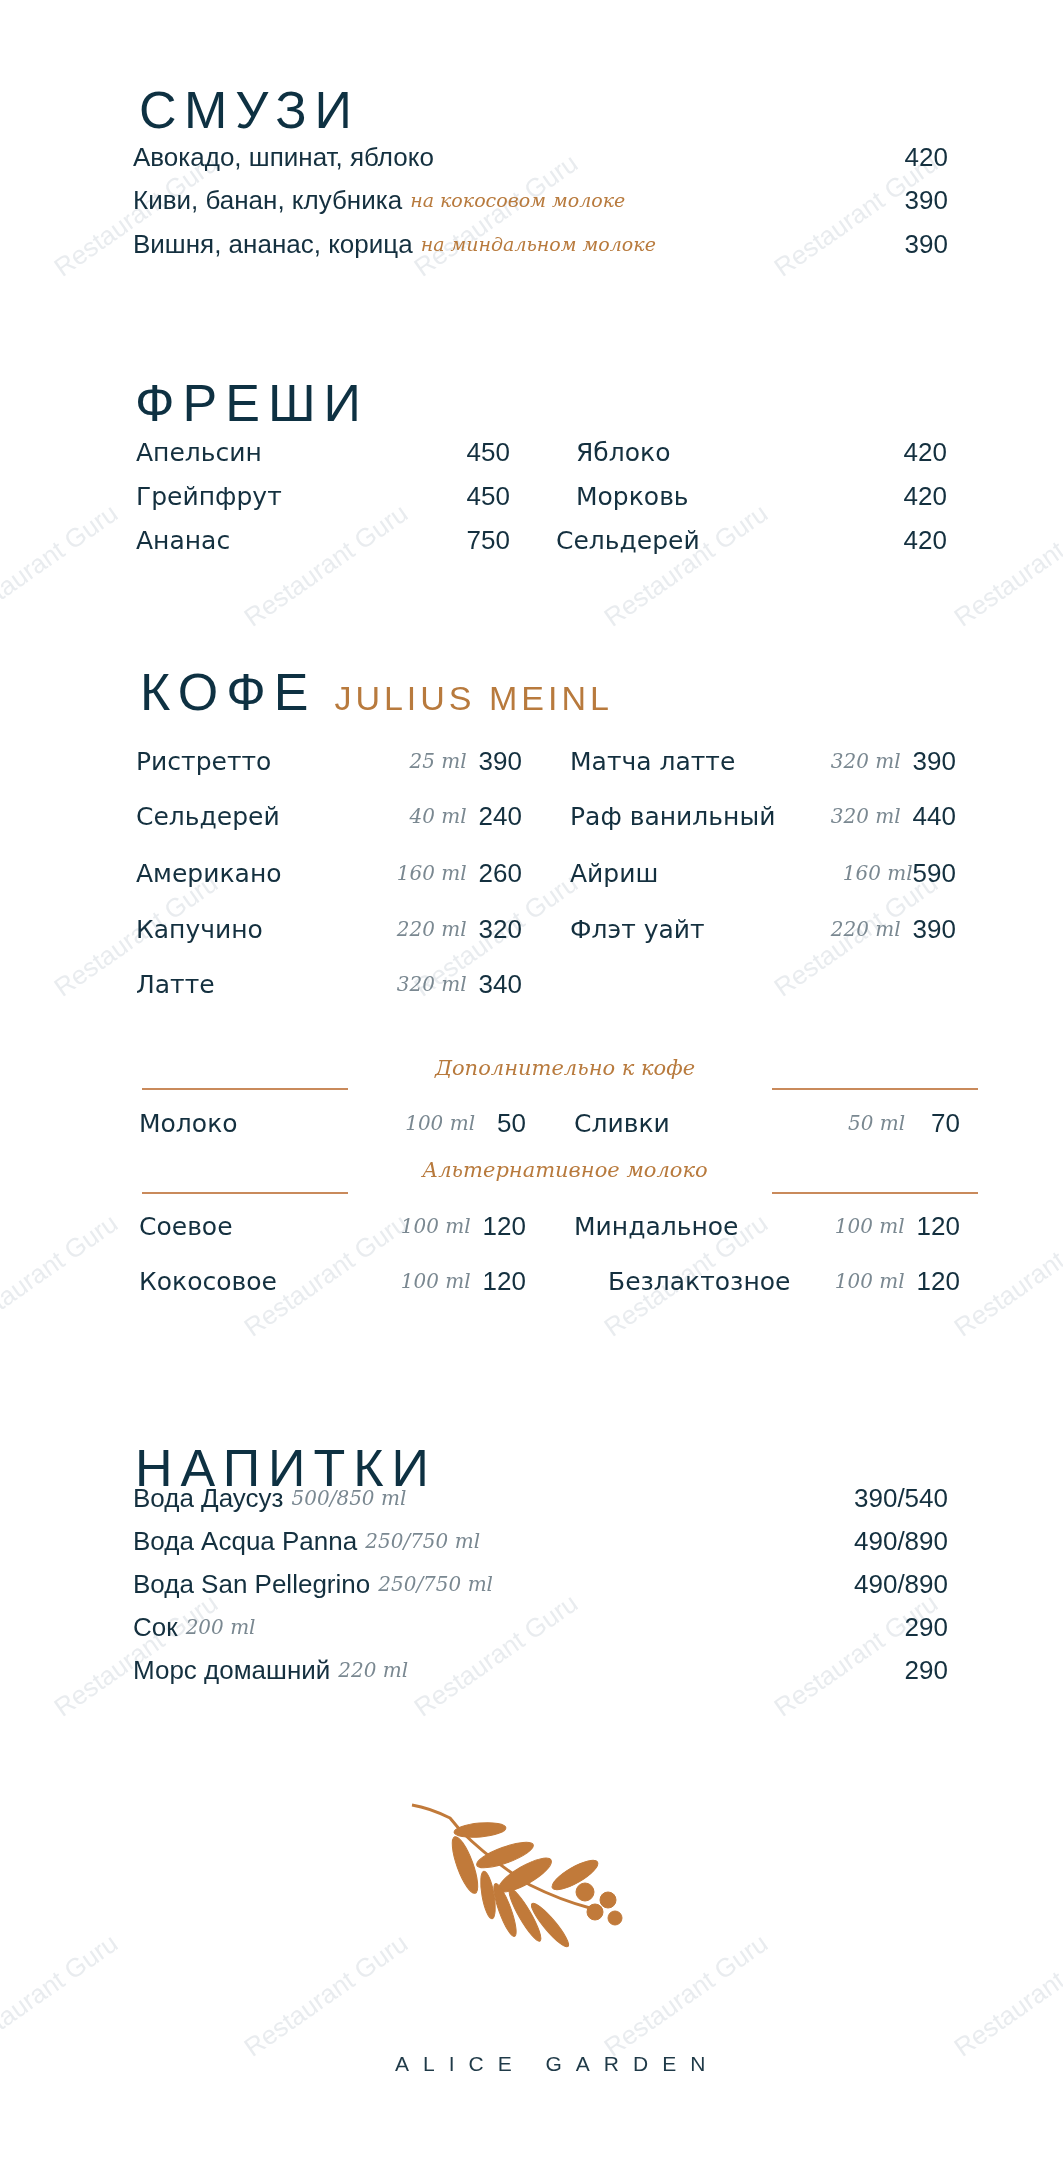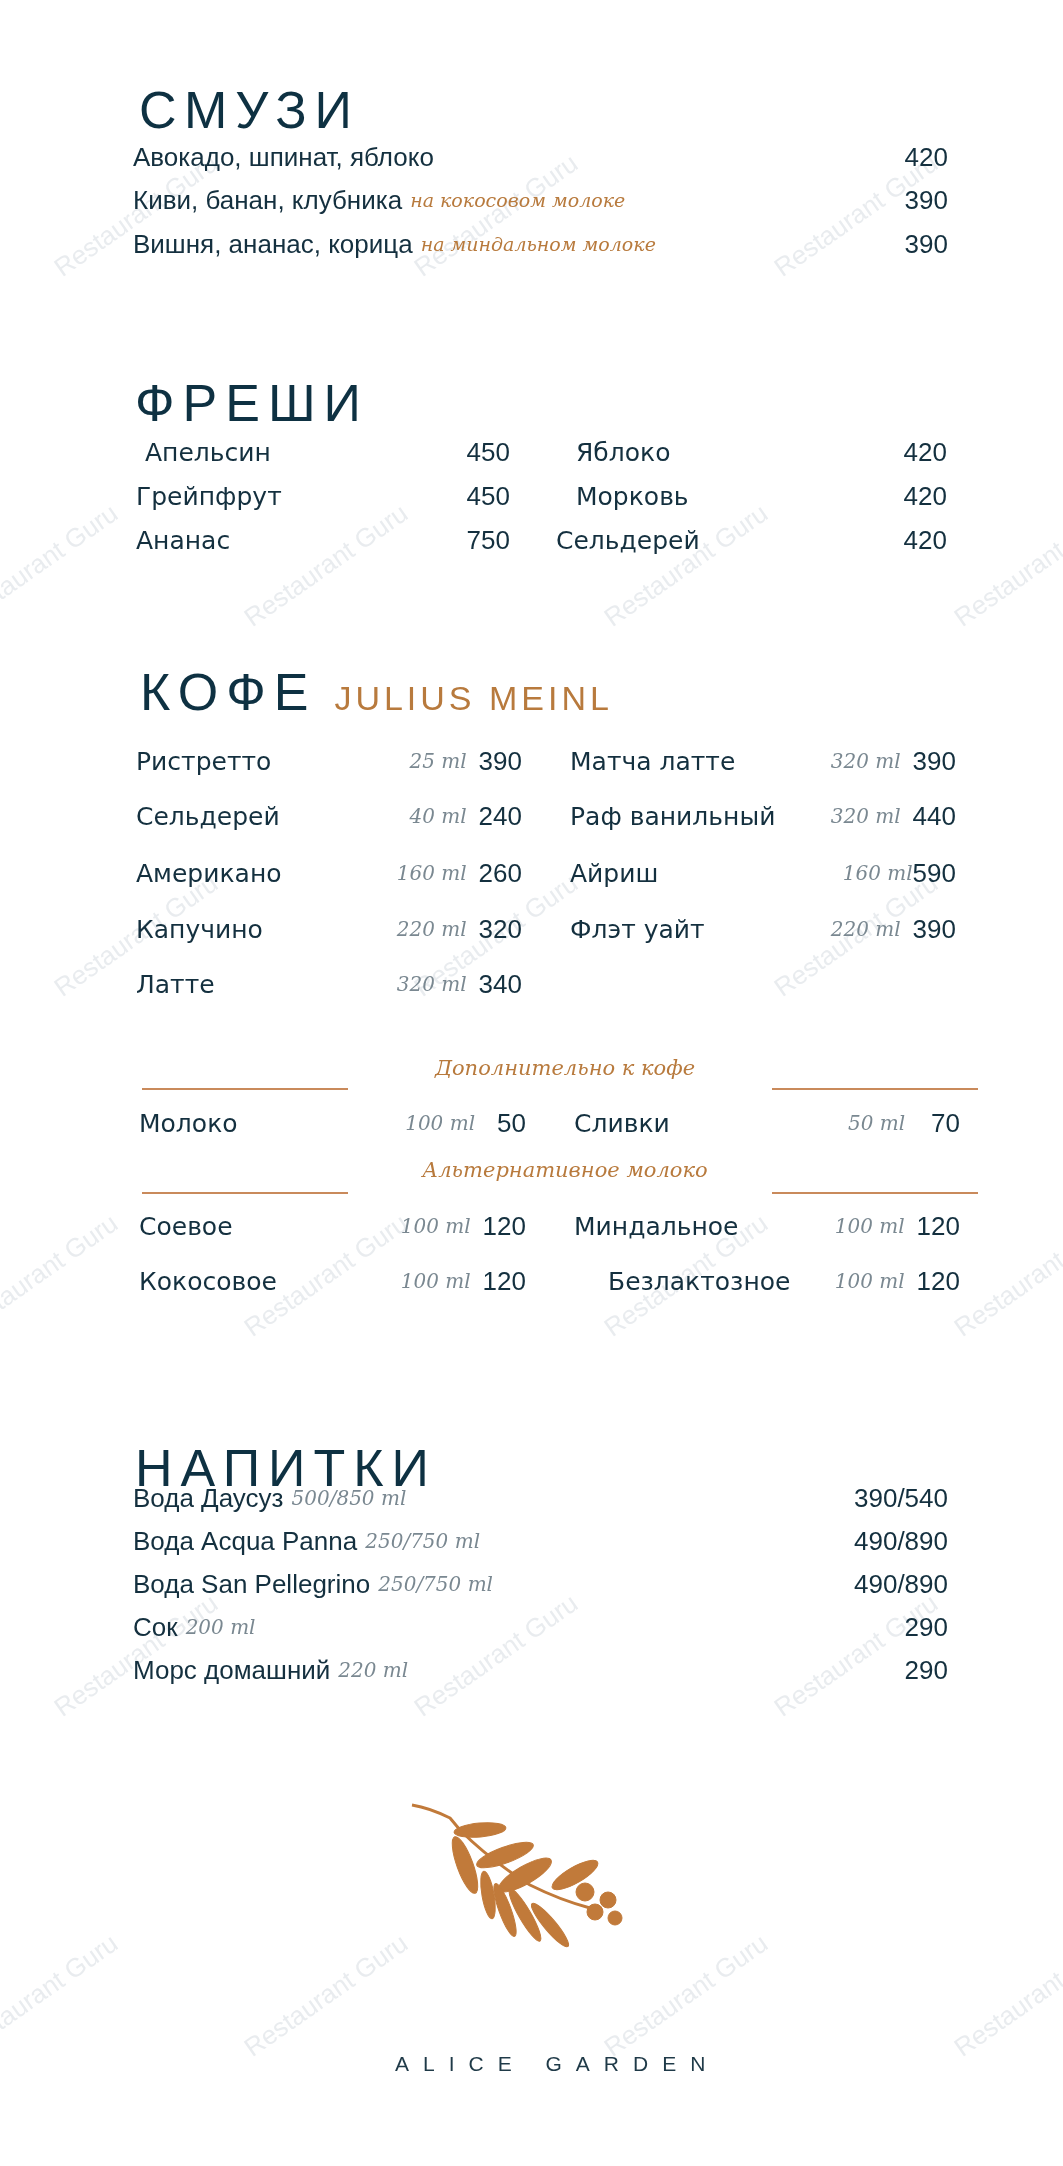--- a/index.html
+++ b/index.html
@@ -63,21 +63,21 @@
   <div class="row" style="left:133px;top:224px;">
     <span class="name">Вишня, ананас, корица</span>
     <span class="note">на миндальном молоке</span>
   </div>
   <span class="row price" style="right:115px;top:224px;">390</span>
 </section>
 
 <section>
   <h2 class="title" style="top:377px;margin:0;">ФРЕШИ</h2>
 
-  <div class="row cf" style="left:145px;top:432px;">
+  <div class="row cf" style="left:136px;top:432px;">
       <span class="name">Апельсин</span>
     </div>
   <span class="row price" style="right:553px;top:432px;">450</span>
   <div class="row cf" style="left:136px;top:476px;">
       <span class="name">Грейпфрут</span>
     </div>
   <span class="row price" style="right:553px;top:476px;">450</span>
   <div class="row cf" style="left:136px;top:520px;">
       <span class="name">Ананас</span>
     </div>

